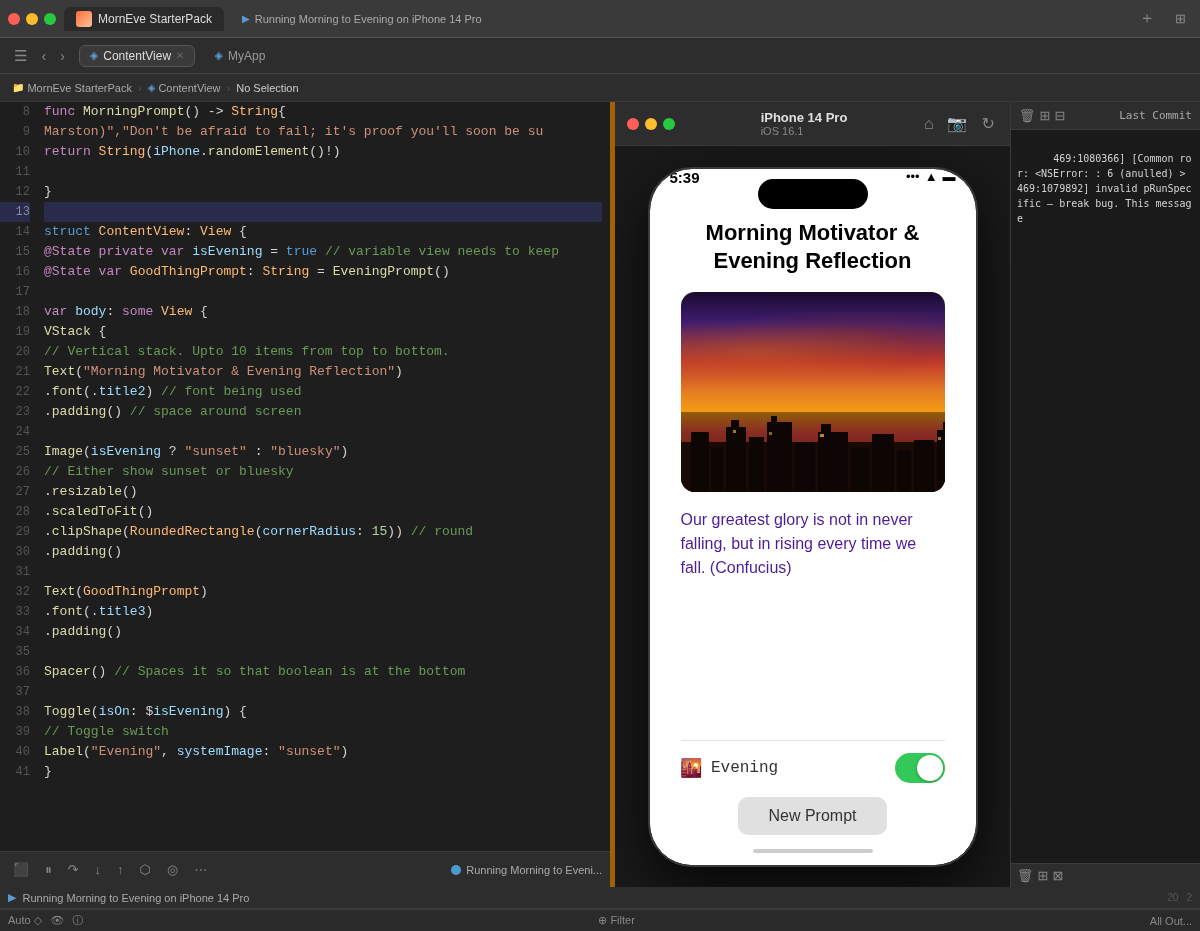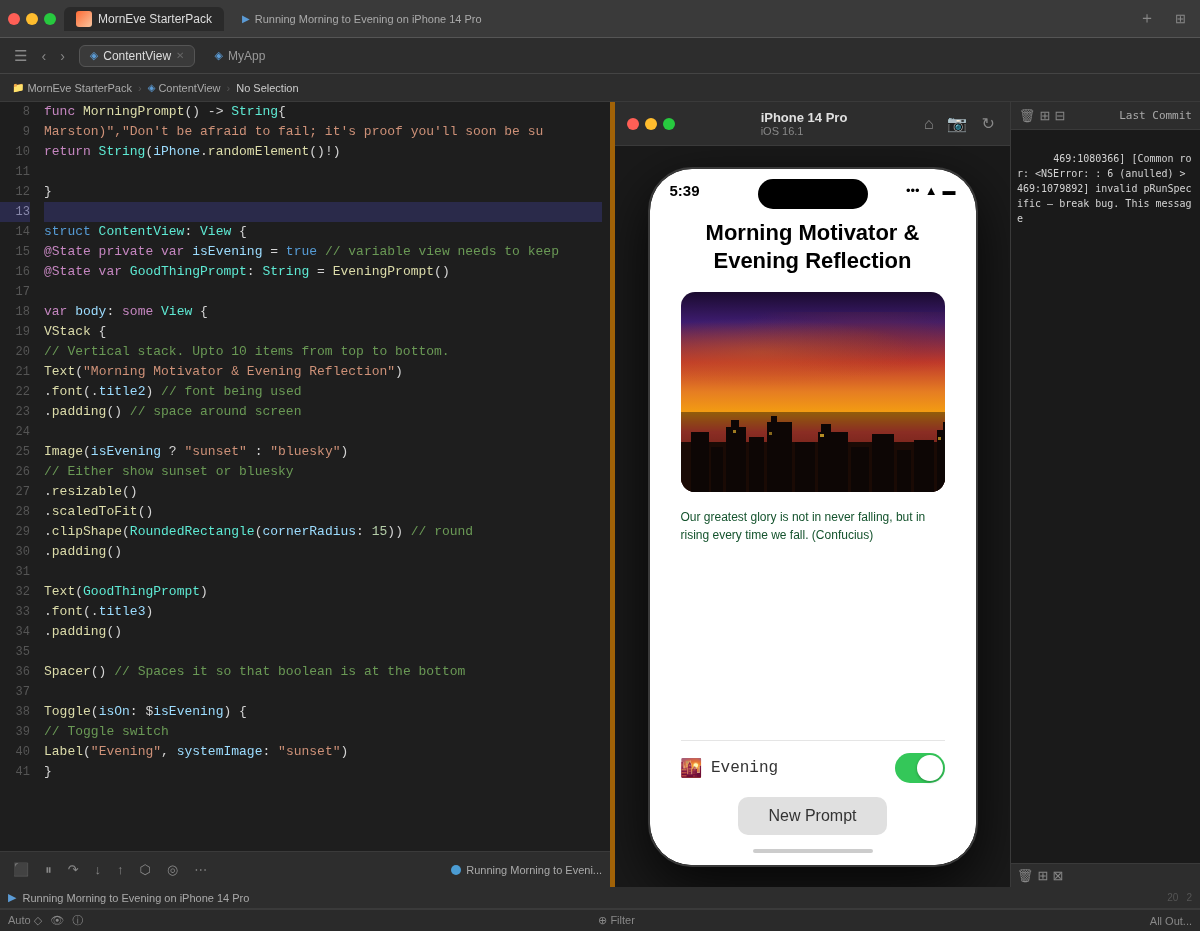--- a/index.html
+++ b/index.html
@@ -166,21 +166,21 @@
       color: #d4d4d4;
     }
     .code-line.highlighted {
       background: #2a2a4a;
     }
     
     .kw { color: #c586c0; } 
     .kw2 { color: #569cd6; } 
     .fn { color: #dcdcaa; } 
     .str { color: #ce9178; } 
-    .type { color: #5eead4; } 
+    .type { color: #fdba74; } 
     .num { color: #b5cea8; } 
     .cm { color: #6a9955; } 
     .punc { color: #d4d4d4; }
     .param { color: #9cdcfe; }
     .bool-kw { color: #569cd6; }
 
     
     .bottom-toolbar {
       display: flex;
       align-items: center;
@@ -290,21 +290,21 @@
       width: 110px;
       height: 30px;
       background: #000;
       border-radius: 20px;
       z-index: 10;
     }
     .status-bar {
       height: 50px;
       background: transparent;
       display: flex;
-      align-items: center;
+      align-items: flex-start;
       padding: 0 20px 6px;
       justify-content: space-between;
       position: relative;
       z-index: 5;
     }
     .status-time {
       font-size: 15px;
       font-weight: 600;
       color: #000;
     }
@@ -363,22 +363,22 @@
     
     .cloud-layer {
       position: absolute;
       top: 20px;
       left: 0; right: 0;
       height: 80px;
       background: radial-gradient(ellipse at 30% 50%, rgba(200,100,30,0.4) 0%, transparent 60%),
                   radial-gradient(ellipse at 70% 30%, rgba(150,50,20,0.3) 0%, transparent 50%);
     }
     .quote-text {
-      font-size: 12px;
-      color: #14532d;
+      font-size: 16px;
+      color: #4c1d95;
       text-align: left;
       line-height: 1.5;
       margin-bottom: 8px;
       flex-shrink: 0;
     }
     .app-spacer { flex: 1; }
     .app-bottom {
       width: 100%;
       padding: 12px 0;
       border-top: 1px solid #e5e5e5;

